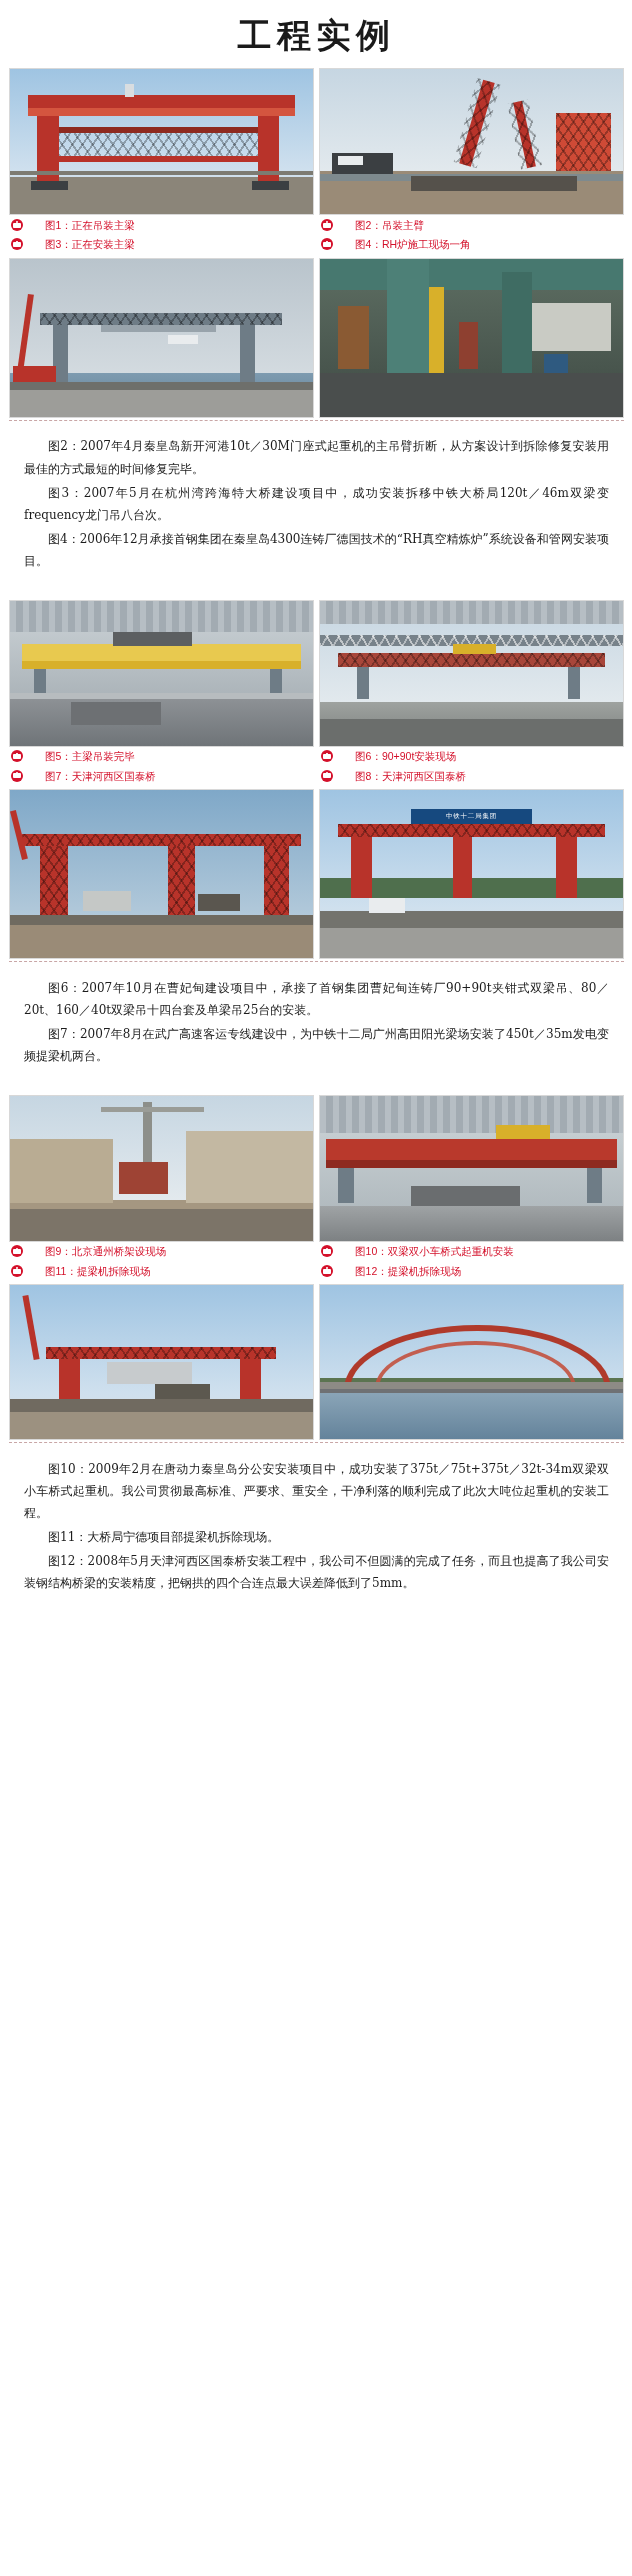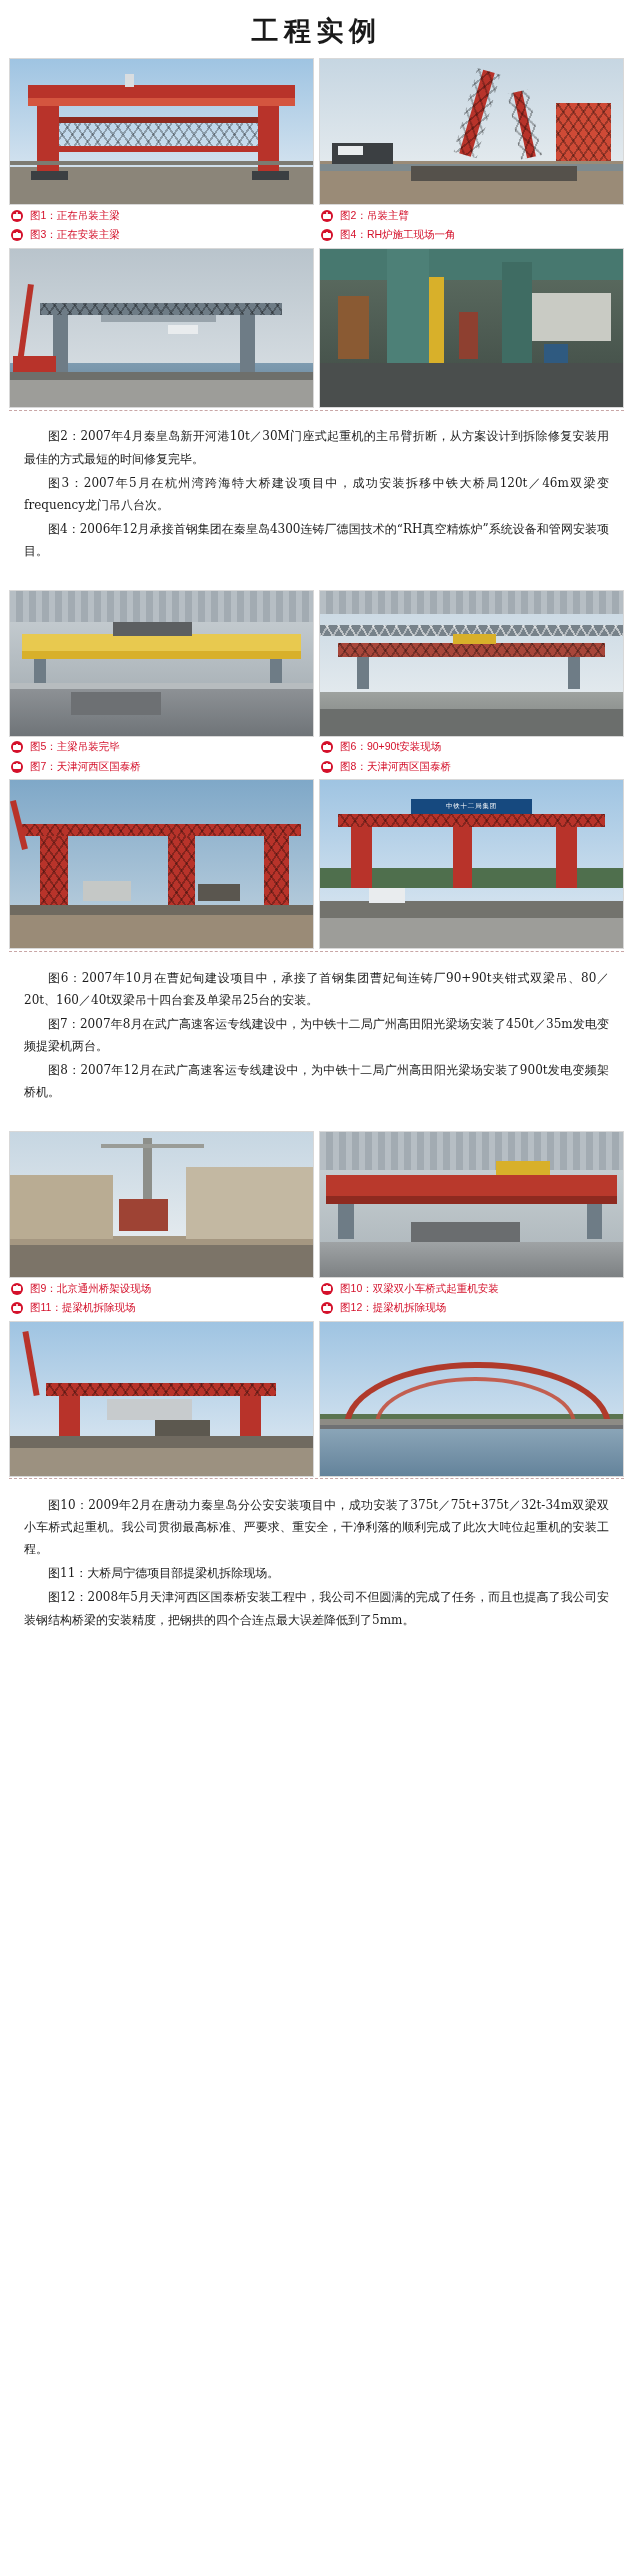--- a/index.html
+++ b/index.html
@@ -11,21 +11,21 @@
   }
   .page{width:633px;position:relative;overflow:hidden;}
 
   
   .title-wrap{
     padding:13px 0 9.2px 0;
     text-align:center;
   }
   .title{
     font-family:"DejaVu Serif","Liberation Serif",serif;
-    font-size:27px;
+    font-size:34px;
     font-weight:bold;
     letter-spacing:5.5px;
     color:#1a1a1a;
   }
 
   
   .grid-block{
     padding:0 9.2px;
     box-sizing:border-box;
     width:633px;
@@ -52,22 +52,21 @@
 
   .caption-row{
     display:flex;
     gap:5.5px;
     margin:3.7px 0 5.5px 0;
   }
   .caption{
     flex:1 1 0;
     min-width:0;
     display:flex;
-    align-items:center;
-    gap:7px;
+    gap:22px;
     font-size:10.5px;
     color:#d4102a;
     padding-left:1.8px;
     white-space:nowrap;
     overflow:hidden;
   }
   .cam{
     width:12px;height:12px;border-radius:50%;
     background:#d4102a;
     display:inline-block;flex:0 0 auto;
@@ -364,21 +363,20 @@
         </div>
       </div>
     </div>
 
     <hr class="dashed">
   </div>
 
   <div class="text-block">
     <p class="para">图6：2007年10月在曹妃甸建设项目中，承接了首钢集团曹妃甸连铸厂90+90t夹钳式双梁吊、80／20t、160／40t双梁吊十四台套及单梁吊25台的安装。</p>
     <p class="para">图7：2007年8月在武广高速客运专线建设中，为中铁十二局广州高田阳光梁场安装了450t／35m发电变频提梁机两台。</p>
-    <p class="para">图8：2007年12月在武广高速客运专线建设中，为中铁十二局广州高田阳光梁场安装了900t发电变频架桥机。</p>
   </div>
 
   <div class="spacer-lg"></div>
 
   <div class="grid-block">
 
     <div class="row">
       <div class="cell">
 
         <div class="photo" style="height:147px">

